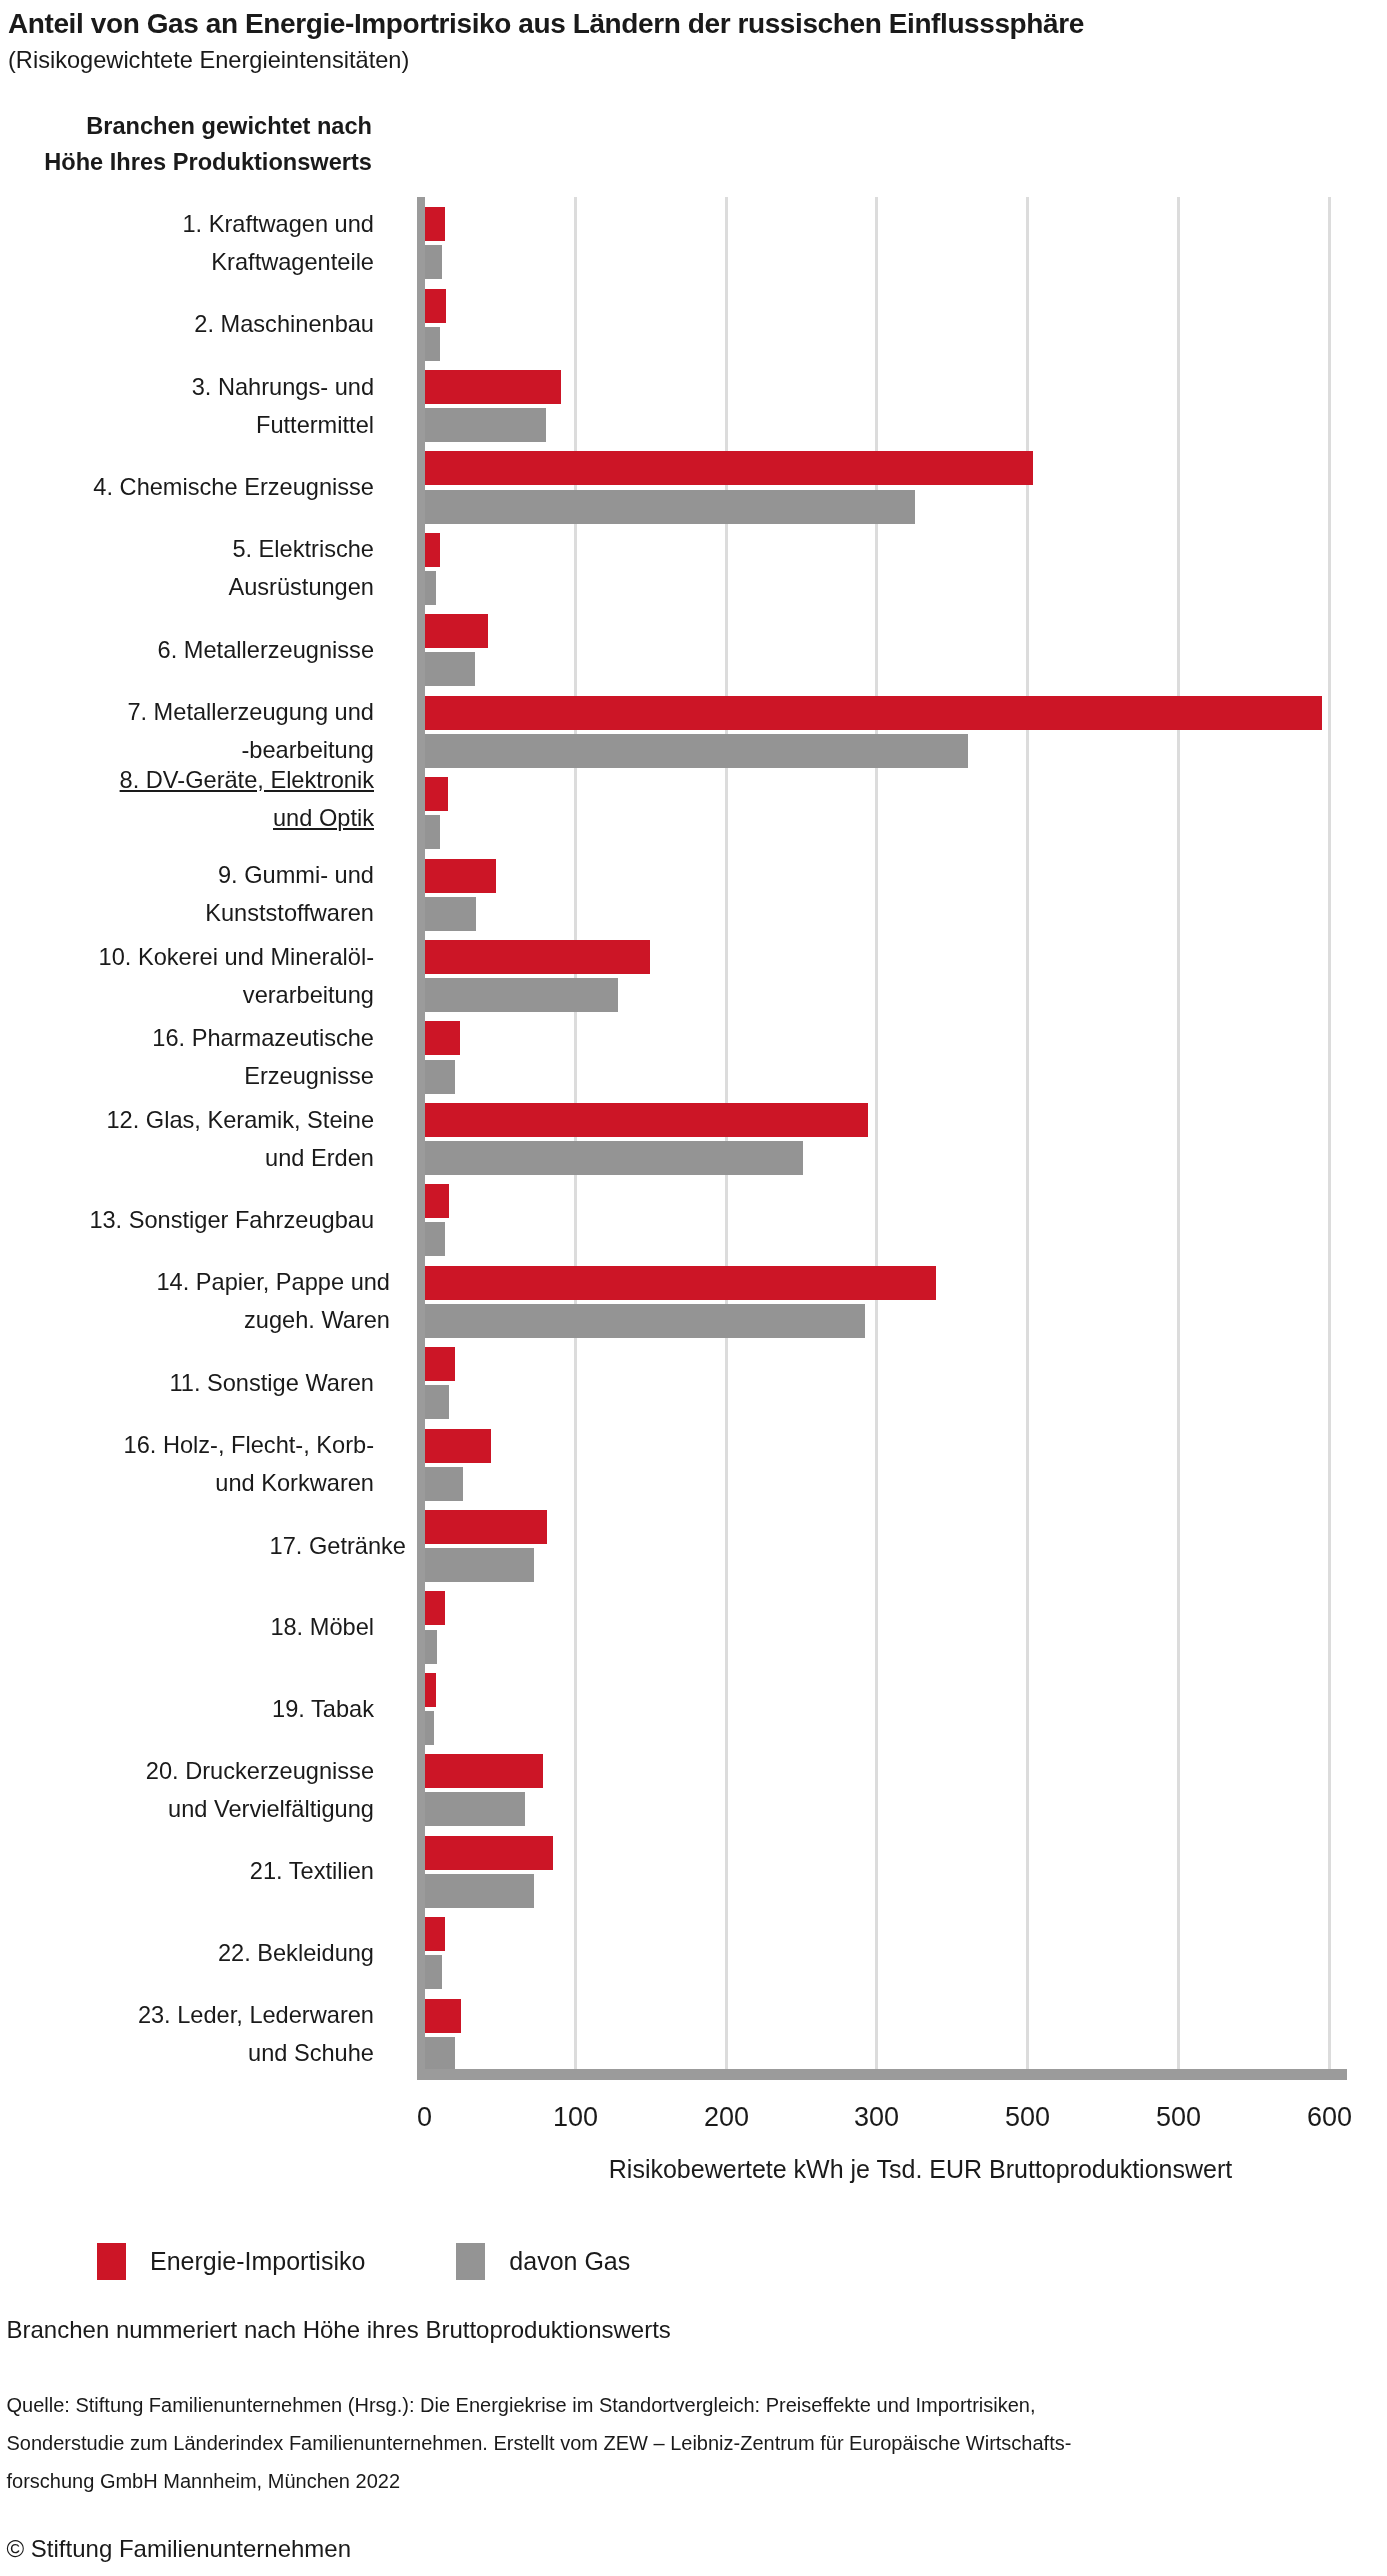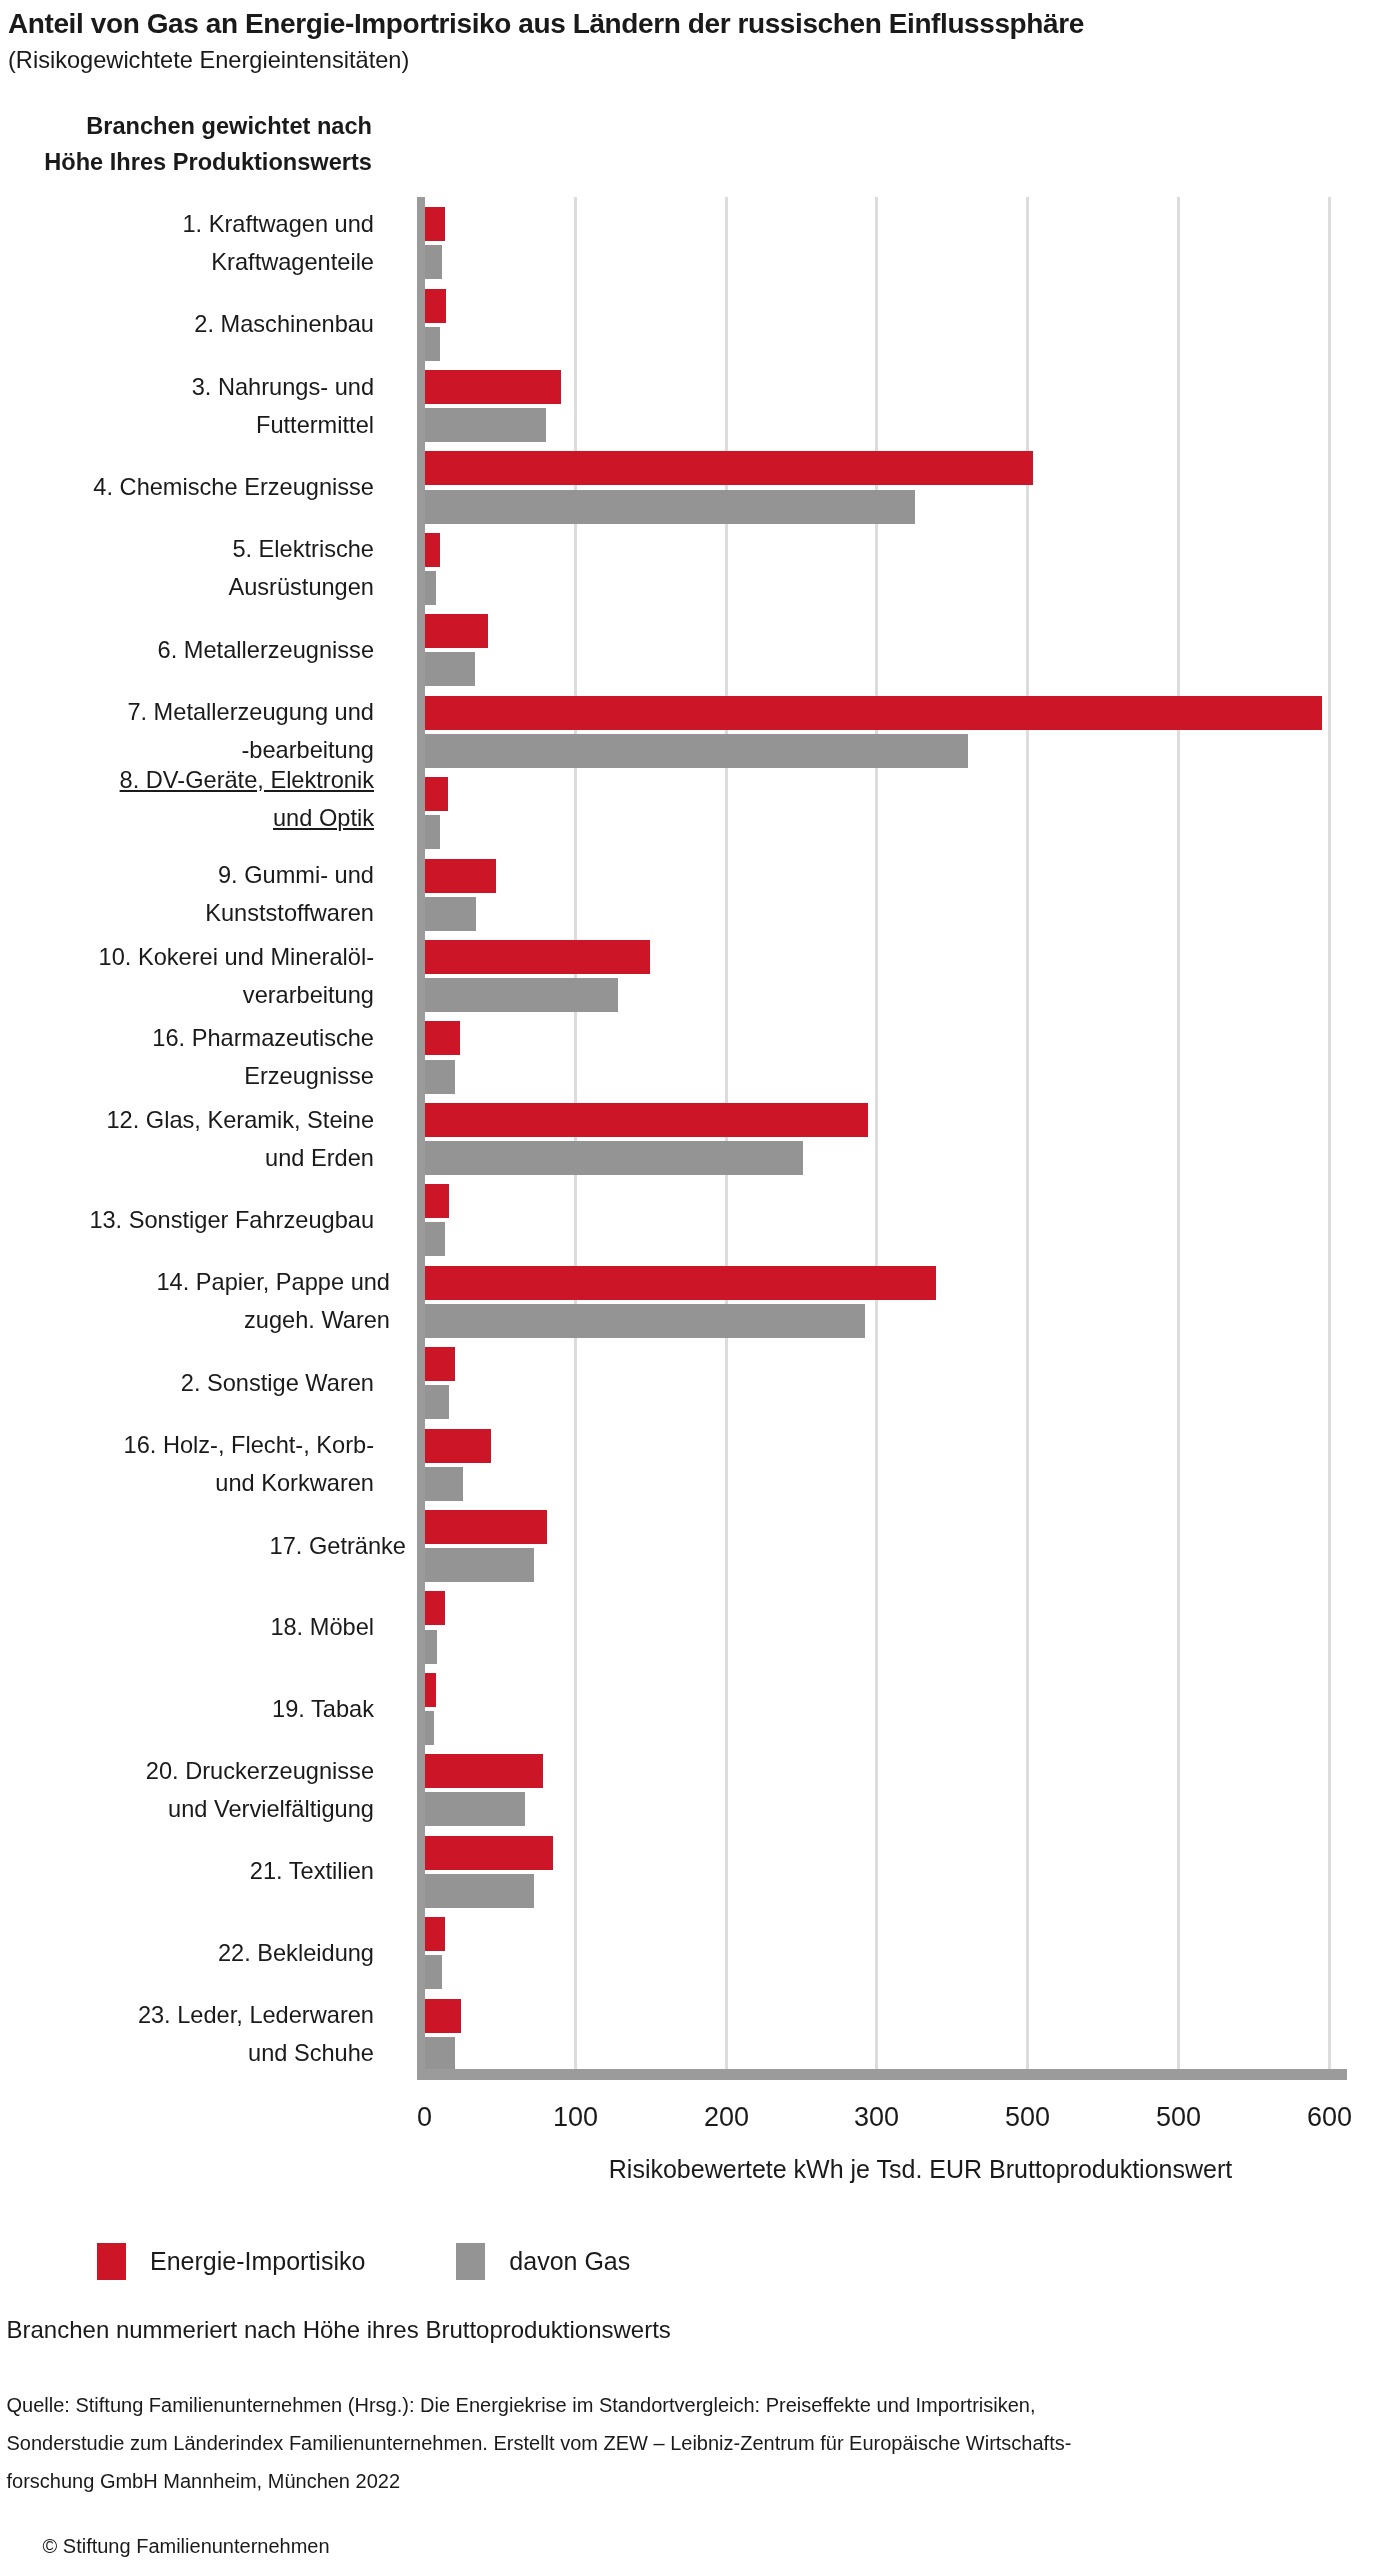--- a/index.html
+++ b/index.html
@@ -22,21 +22,21 @@
     font-size:23.6px;line-height:38px;white-space:pre-line;z-index:2;
   }
   .tick{position:absolute;width:97px;text-align:center;font-size:27px;z-index:2;}
   #x-axis-title{left:425px;top:2155px;width:991px;text-align:center;font-size:25px;}
   #legend{left:97px;top:2243px;display:flex;align-items:center;column-gap:91px;}
   .legend-item{display:flex;align-items:center;}
   .legend-swatch{width:29px;height:37px;margin-right:24px;}
   .legend-label{font-size:25px;line-height:37px;}
   #footnote{left:6.5px;top:2316px;width:1340px;font-size:24px;}
   #source{left:6.5px;top:2386px;width:1364px;font-size:20px;line-height:38px;white-space:pre-line;}
-  #copyright{left:6.5px;top:2535px;width:731px;font-size:20px;margin-left:36px;}
+  #copyright{left:6.5px;top:2535px;width:731px;font-size:24px;}
 </style>
 </head>
 <body>
 
 <div class="abs" id="title">Anteil von Gas an Energie-Importrisiko aus Ländern der russischen Einflusssphäre</div>
 <div class="abs" id="subtitle">(Risikogewichtete Energieintensitäten)</div>
 
 <div class="abs" id="weights-label">
   <div>Branchen gewichtet nach</div>
   <div>Höhe Ihres Produktionswerts</div>
@@ -103,21 +103,21 @@
 und Erden</div>
     <div class="bar" style="left: 425px; top: 1103px; width: 443px; height: 34px; background: rgb(204, 21, 38);"></div>
     <div class="bar" style="left: 425px; top: 1141px; width: 378px; height: 34px; background: rgb(148, 148, 148);"></div>
     <div class="catlabel" style="top: 1177px;">13. Sonstiger Fahrzeugbau</div>
     <div class="bar" style="left: 425px; top: 1184px; width: 24px; height: 34px; background: rgb(204, 21, 38);"></div>
     <div class="bar" style="left: 425px; top: 1222px; width: 19.6px; height: 34px; background: rgb(148, 148, 148);"></div>
     <div class="catlabel" style="top: 1258px; margin-left: 16px;">14. Papier, Pappe und
 zugeh. Waren</div>
     <div class="bar" style="left: 425px; top: 1266px; width: 511px; height: 34px; background: rgb(204, 21, 38);"></div>
     <div class="bar" style="left: 425px; top: 1304px; width: 440px; height: 34px; background: rgb(148, 148, 148);"></div>
-    <div class="catlabel" style="top: 1340px;">2. Sonstige Waren</div>
+    <div class="catlabel" style="top: 1340px;">11. Sonstige Waren</div>
     <div class="bar" style="left: 425px; top: 1347px; width: 30px; height: 34px; background: rgb(204, 21, 38);"></div>
     <div class="bar" style="left: 425px; top: 1385px; width: 24px; height: 34px; background: rgb(148, 148, 148);"></div>
     <div class="catlabel" style="top: 1421px;">16. Holz-, Flecht-, Korb-
 und Korkwaren</div>
     <div class="bar" style="left: 425px; top: 1429px; width: 66px; height: 34px; background: rgb(204, 21, 38);"></div>
     <div class="bar" style="left: 425px; top: 1467px; width: 38px; height: 34px; background: rgb(148, 148, 148);"></div>
     <div class="catlabel" style="top: 1503px; padding-left: 32px;">17. Getränke</div>
     <div class="bar" style="left: 425px; top: 1510px; width: 122px; height: 34px; background: rgb(204, 21, 38);"></div>
     <div class="bar" style="left: 425px; top: 1548px; width: 109px; height: 34px; background: rgb(148, 148, 148);"></div>
     <div class="catlabel" style="top: 1584px;">18. Möbel</div>

